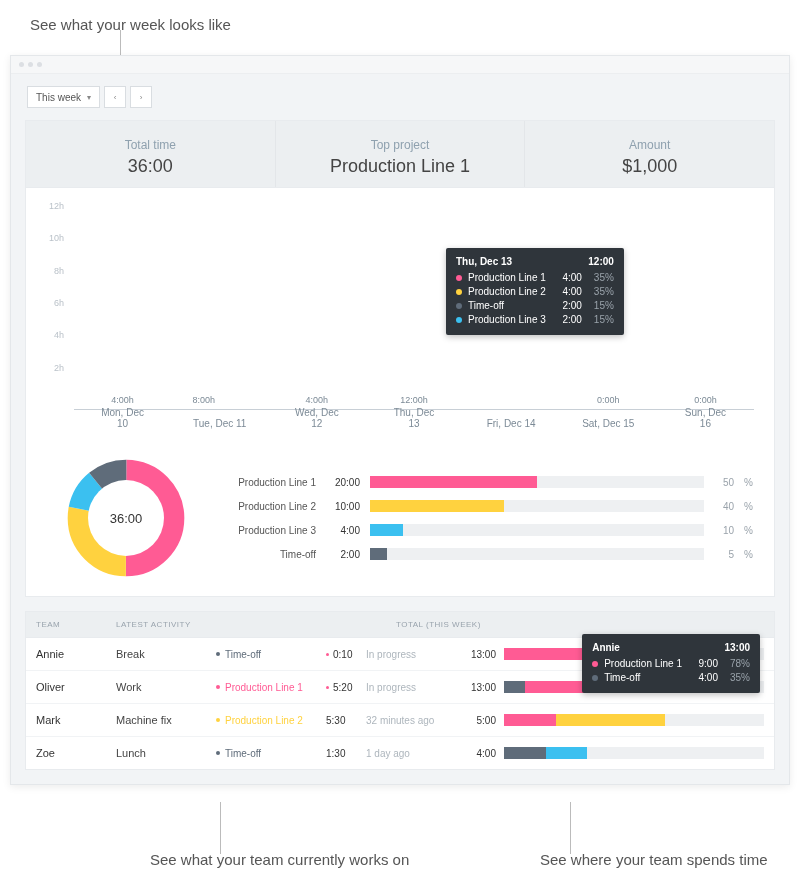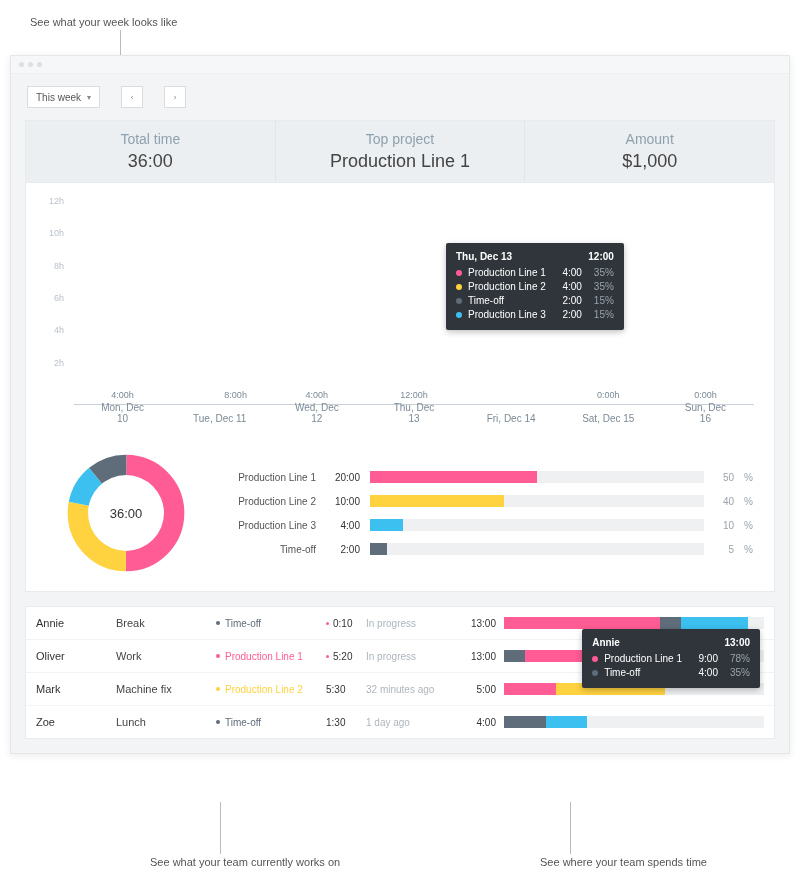--- a/index.html
+++ b/index.html
@@ -1,36 +1,36 @@
 <!DOCTYPE html>
 <html><head>
 <meta charset="utf-8">
 <style>
   * { box-sizing: border-box; margin: 0; padding: 0; }
   body { font-family: -apple-system, Helvetica, Arial, sans-serif; background: #fff; font-size: 12px; color: #333; width: 800px; }
-  .annotation { position: absolute; font-size: 11px; color: #555; }
+  .annotation { position: absolute; font-size: 15px; color: #555; }
   .ann-line { position: absolute; background: #bbb; }
 
   .window { position: relative; margin: 55px 10px 60px 10px; border: 1px solid #e4e7ea; box-shadow: 0 2px 8px rgba(0,0,0,.08); background: #f2f4f6; }
   .titlebar { height: 18px; background: #f6f7f8; border-bottom: 1px solid #eceef0; display: flex; align-items: center; padding-left: 8px; gap: 4px;}
   .dot { width: 5px; height: 5px; border-radius: 50%; background: #dcdfe3; }
 
   .header-row { display: flex; align-items: center; padding: 12px 16px; }
   .page-title { font-size: 18px; font-weight: 400; color: #777; flex: 1; }
-  .controls { display: flex; gap: 21px; align-items: center; }
+  .controls { display: flex; gap: 4px; align-items: center; }
   .select, .nav-btn { border: 1px solid #d9dde1; background: #fff; height: 22px; display: flex; align-items: center; justify-content: center; font-size: 10px; color: #555; }
   .select { padding: 0 8px; gap: 6px; }
   .nav-btn { width: 22px; }
   .caret { font-size: 8px; color: #888; }
 
   .panel { margin: 0 14px 14px 14px; background: #fff; border: 1px solid #e8ebee; }
   .stats { display: flex; border: 1px solid #e8ebee; margin: 0 14px; background:#eceff1;}
   .stat { flex: 1; text-align: center; padding: 10px 0; border-right: 1px solid #e3e6e9; }
   .stat:last-child { border-right: none; }
-  .stat-label { font-size: 14px; color: #8fa1af; margin-bottom: 4px; }
+  .stat-label { font-size: 12px; color: #8fa1af; margin-bottom: 4px; margin-top: 7px; }
   .stat-value { font-size: 18px; color: #444; }
 
   
   .chart-area { padding: 28px 30px 8px 42px; position: relative; height: 260px; }
   .y-ticks { position: absolute; left: 14px; top: 28px; bottom: 38px; width: 24px; }
   .y-tick { position: absolute; right: 0; font-size: 9px; color: #bac2c9; transform: translateY(-50%); }
   .plot { position: absolute; left: 48px; right: 20px; top: 28px; bottom: 38px; border-bottom: 1px solid #c8cfd6; }
   .bar-col { position: absolute; bottom: 0; width: 52px; }
   .seg { width: 100%; }
   .bar-label { position: absolute; width: 100%; text-align: center; font-size: 9px; color: #7c8a96; }
@@ -145,21 +145,21 @@
           <div class="bar-col" style="left: 3.14286%; width: 8%;">
             <div class="seg pink" style="position: absolute; bottom: 0%; height: 29.1667%; left: 0px; right: 0px;"></div>
             <div class="seg blue" style="position: absolute; bottom: 29.1667%; height: 4.16667%; left: 0px; right: 0px;"></div>
             <div class="bar-label bar-top" style="bottom: 33.3333%; position: absolute; width: 100%; text-align: center; margin-bottom: 4px;">4:00h</div>
             <div class="bar-x">Mon, Dec 10</div>
           </div>
           <div class="bar-col" style="left: 17.4286%; width: 8%;">
             <div class="seg pink" style="position: absolute; bottom: 0%; height: 25%; left: 0px; right: 0px;"></div>
             <div class="seg yellow" style="position: absolute; bottom: 25%; height: 33.3333%; left: 0px; right: 0px;"></div>
             <div class="seg slate" style="position: absolute; bottom: 58.3333%; height: 8.33333%; left: 0px; right: 0px;"></div>
-            <div class="bar-label bar-top" style="bottom: 66.6667%; position: absolute; width: 100%; text-align: right; margin-bottom: 4px;">8:00h</div>
+            <div class="bar-label bar-top" style="bottom: 66.6667%; position: absolute; width: 100%; text-align: left; margin-bottom: 4px;">8:00h</div>
             <div class="bar-x">Tue, Dec 11</div>
           </div>
           <div class="bar-col" style="left: 31.7143%; width: 8%;">
             <div class="seg yellow" style="position: absolute; bottom: 0%; height: 33.3333%; left: 0px; right: 0px;"></div>
             <div class="bar-label bar-top" style="bottom: 33.3333%; position: absolute; width: 100%; text-align: center; margin-bottom: 4px;">4:00h</div>
             <div class="bar-x">Wed, Dec 12</div>
           </div>
           <div class="bar-col" style="left: 46%; width: 8%;">
             <div class="seg pink" style="position: absolute; bottom: 0%; height: 33.3333%; left: 0px; right: 0px;"></div>
             <div class="seg yellow" style="position: absolute; bottom: 33.3333%; height: 33.3333%; left: 0px; right: 0px;"></div>
@@ -263,20 +263,25 @@
               <div class="bfill slate" style="width:5%"></div>
             </div>
             <div class="bpct">5</div>
             <div class="bpct2">%</div>
           </div>
         </div>
     </div>
   </div>
 
   <div class="team">
+    <div class="thead">
+      <div class="col-team">TEAM</div>
+      <div class="col-act">LATEST ACTIVITY</div>
+      <div class="col-total">TOTAL (THIS WEEK)</div>
+    </div>
     <div id="team-rows">
         <div class="trow">
           <div class="tname">Annie</div>
           <div class="tact">Break</div>
           <div class="tproj">
             <span class="pd" style="background:#5f6c7a"></span>
             <span style="color:#5f6c7a">Time-off</span>
           </div>
           <div class="tdur"><span class="rd"></span>0:10</div>
           <div class="tstatus">In progress</div>

